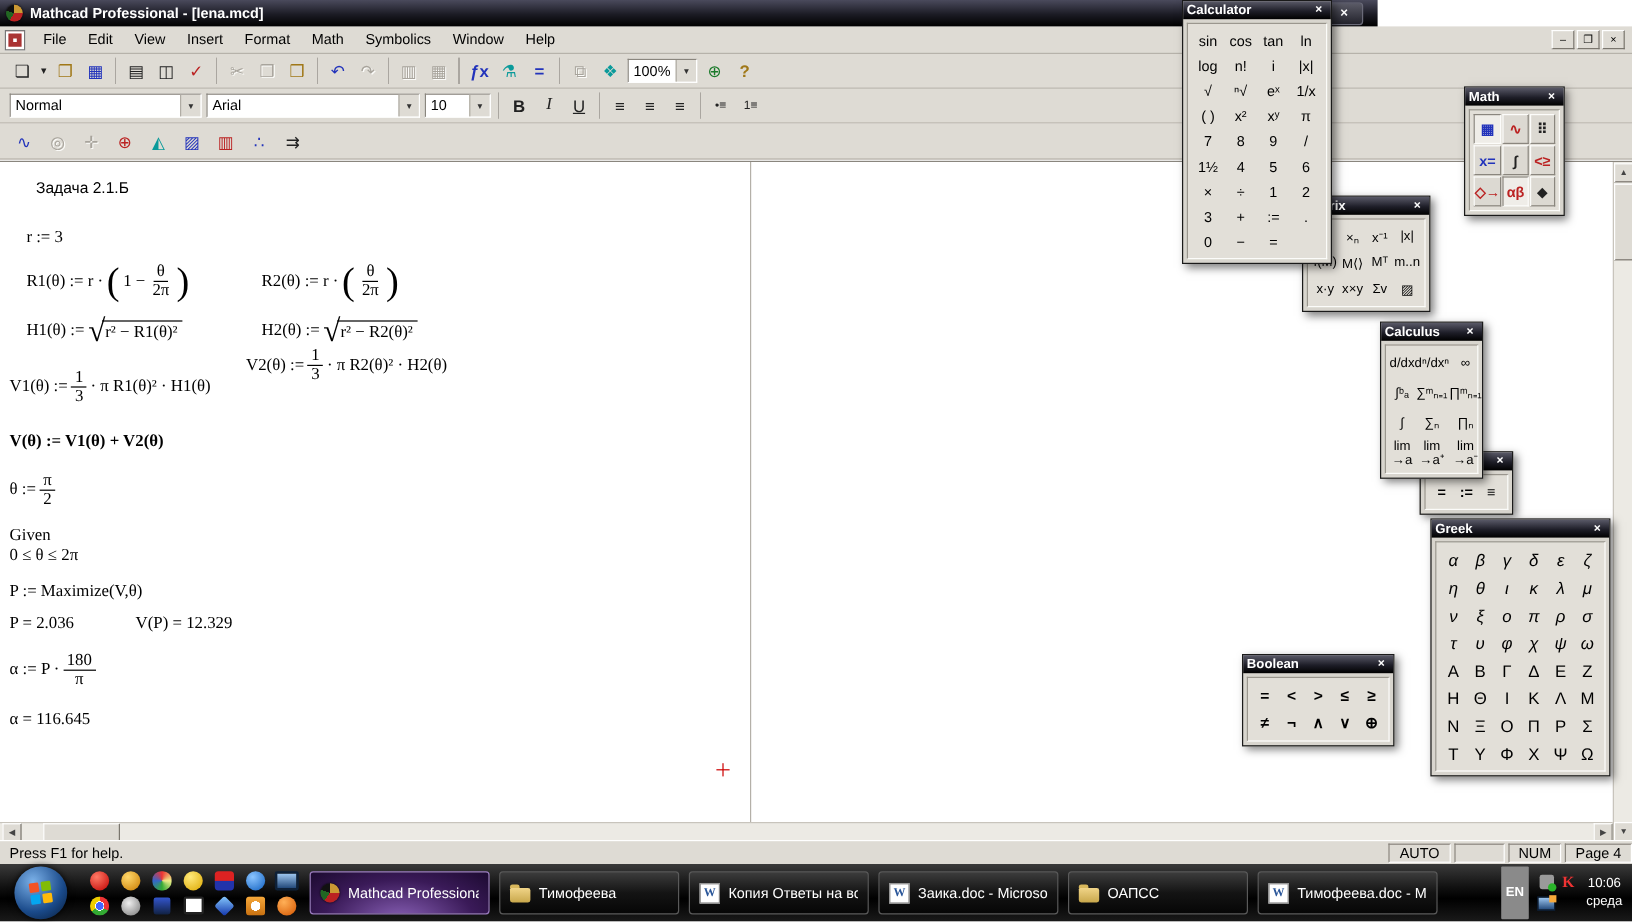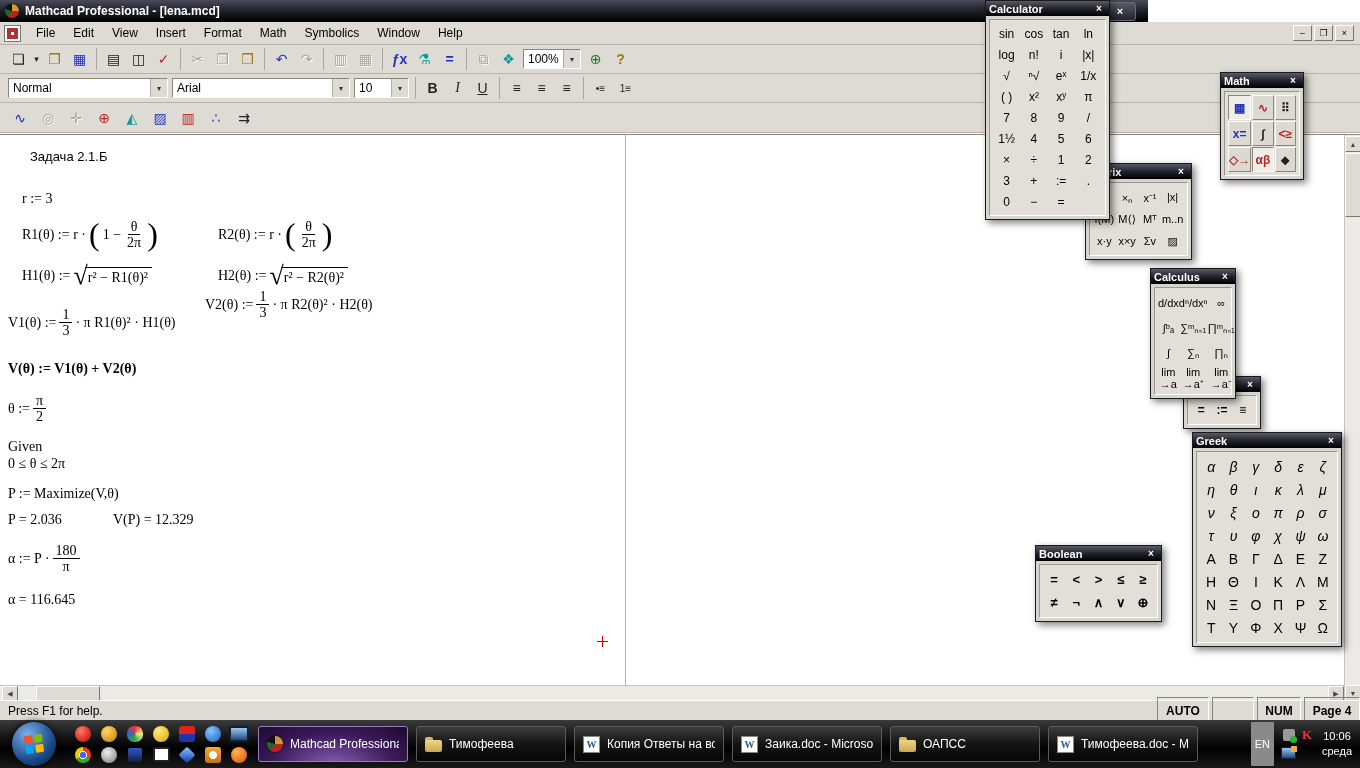--- a/index.html
+++ b/index.html
@@ -69,22 +69,22 @@
   .vscroll{position:absolute;left:1344px;top:0;width:16px;height:566px;background:#eceae4;border-left:1px solid #c8c4bc;}
   .sbtn{position:absolute;width:14px;height:14px;background:#dedbd4;border:1px solid;
     border-color:#fff #7a766e #7a766e #fff;font-size:7px;color:#444;
     display:flex;align-items:center;justify-content:center;}
   .sthumb{position:absolute;background:#dedbd4;border:1px solid;border-color:#fff #7a766e #7a766e #fff;}
 
   
   .statusbar{position:absolute;left:0;top:700px;width:1360px;height:20px;background:#dedbd4;
     border-top:1px solid #fff;display:flex;align-items:center;z-index:9;}
   .statusbar .msg{flex:1;padding-left:8px;}
-  .scell{height:28px;border:1px solid;border-color:#8a867e #fff #fff #8a867e;
-    display:flex;align-items:center;justify-content:center;margin-right:3px;box-sizing:border-box;font-weight:bold;}
+  .scell{height:16px;border:1px solid;border-color:#8a867e #fff #fff #8a867e;
+    display:flex;align-items:center;justify-content:center;margin-right:3px;box-sizing:border-box;}
 
   
   .taskbar{position:absolute;left:0;top:720px;width:1360px;height:48px;
     background:linear-gradient(#3a3a3a,#111 40%,#000 60%,#1a1a1a);z-index:100;}
   .startorb{position:absolute;left:12px;top:2px;width:44px;height:44px;border-radius:50%;
     background:radial-gradient(circle at 35% 28%,#7ab0e8,#1a4a8a 60%,#071a35);box-shadow:0 0 6px #000;
     display:flex;align-items:center;justify-content:center;}
   .flag{width:18px;height:18px;display:grid;grid-template-columns:8px 8px;grid-auto-rows:8px;gap:2px;transform:rotate(-8deg);}
   .flag i{border-radius:1px;}
   .flag i:nth-child(1){background:#f35325;} .flag i:nth-child(2){background:#81bc06;}
@@ -114,21 +114,21 @@
   .ico-mathcad{width:16px;height:16px;border-radius:50%;flex:none;
     background:conic-gradient(#c93 0 25%,#b22 25% 60%,#262 60% 80%,#111 80%);box-shadow:0 0 2px #000;}
   .ico-folder{width:17px;height:12px;background:linear-gradient(#f0d488,#c9a84c);border-radius:1px 2px 2px 2px;
     position:relative;flex:none;margin-top:3px;}
   .ico-folder:before{content:"";position:absolute;left:0;top:-3px;width:8px;height:3px;
     background:#d9b85c;border-radius:2px 2px 0 0;}
   .ico-word{width:15px;height:15px;background:#fff;border:1px solid #888;flex:none;
     display:flex;align-items:center;justify-content:center;}
   .ico-word i{font-style:normal;font-weight:bold;font-size:10px;color:#2b579a;font-family:"Liberation Serif",serif;}
   .tray{position:absolute;right:0;top:0;height:48px;display:flex;align-items:center;gap:6px;padding-right:8px;}
-  .lang{background:#8a8a8a;color:#fff;font-size:11px;font-weight:normal;padding:16px 4px;border-radius:1px;}
+  .lang{background:#8a8a8a;color:#fff;font-size:11px;font-weight:bold;padding:16px 4px;border-radius:1px;}
   .trayicons{display:grid;grid-template-columns:18px 18px;grid-auto-rows:18px;align-items:center;justify-items:center;}
   .ti-usb{width:12px;height:12px;background:#9a9a9a;border-radius:2px;position:relative;}
   .ti-usb:after{content:"";position:absolute;right:-2px;bottom:-2px;width:7px;height:7px;border-radius:50%;background:#2ab52a;}
   .ti-kav{color:#e33;font-weight:bold;font-size:13px;font-family:"Liberation Serif",serif;}
   .ti-disp{width:13px;height:10px;background:linear-gradient(#9ec7f0,#23497a);border:1px solid #0d2038;position:relative;}
   .ti-disp:after{content:"";position:absolute;right:-2px;top:-2px;width:6px;height:6px;background:#f7a93b;}
   .clock{color:#fff;font-size:11px;text-align:center;line-height:1.4;}
 
   
   .palette{position:absolute;background:#d8d5ce;border:1px solid #1a1a1a;

